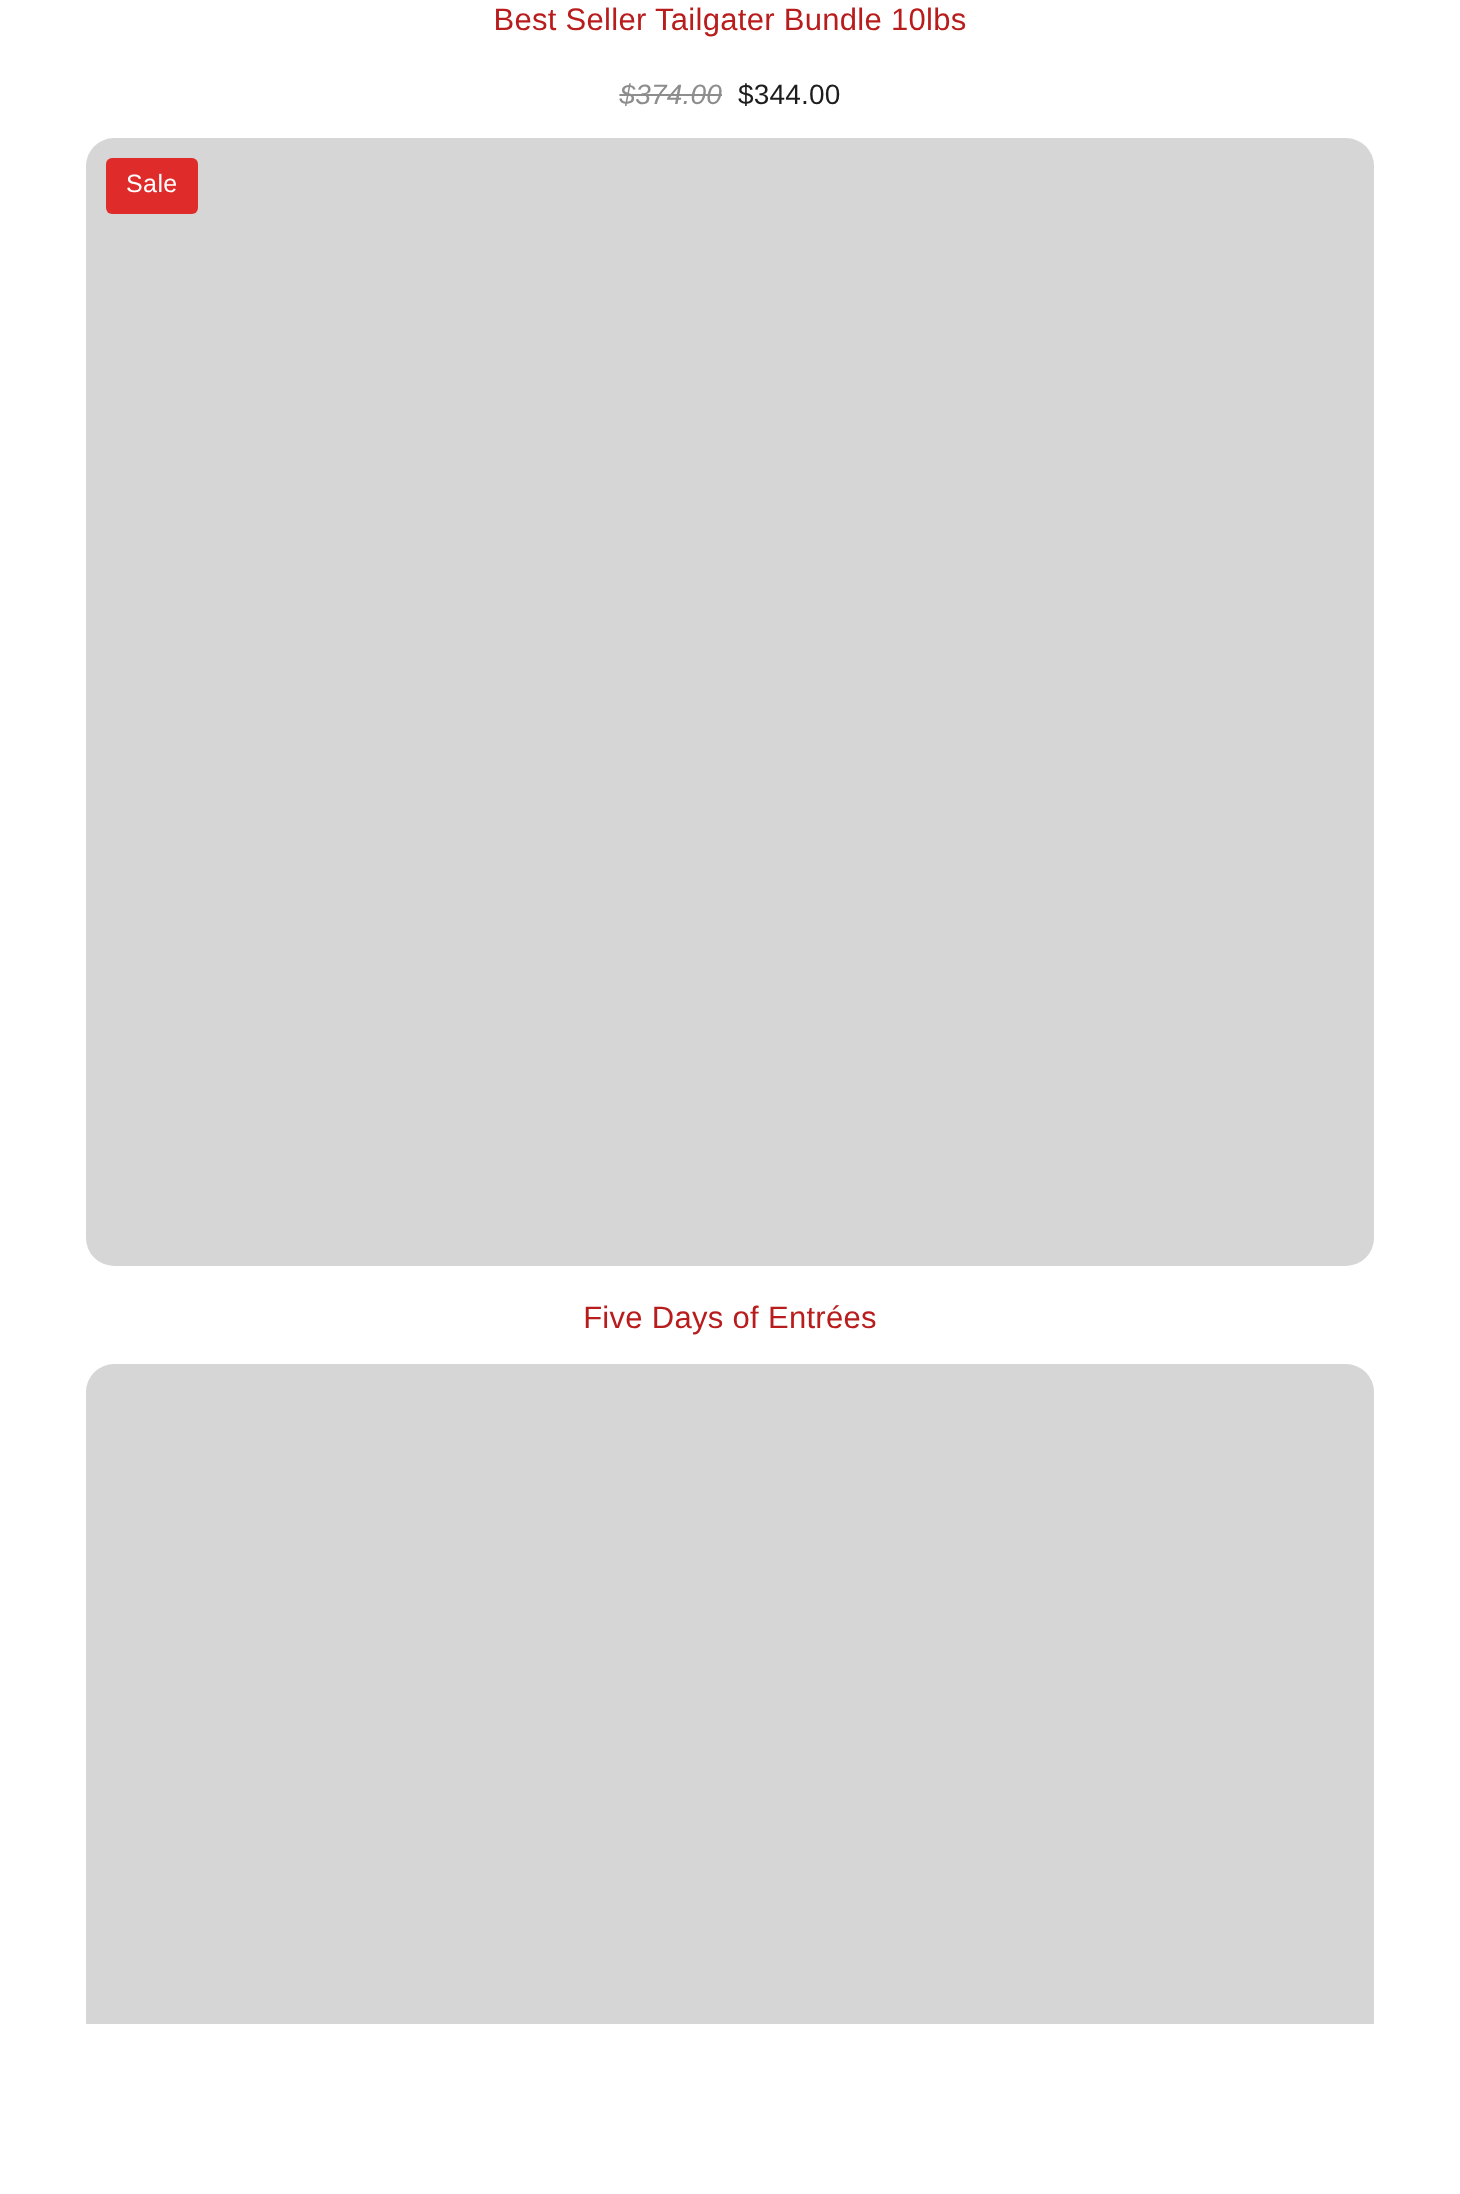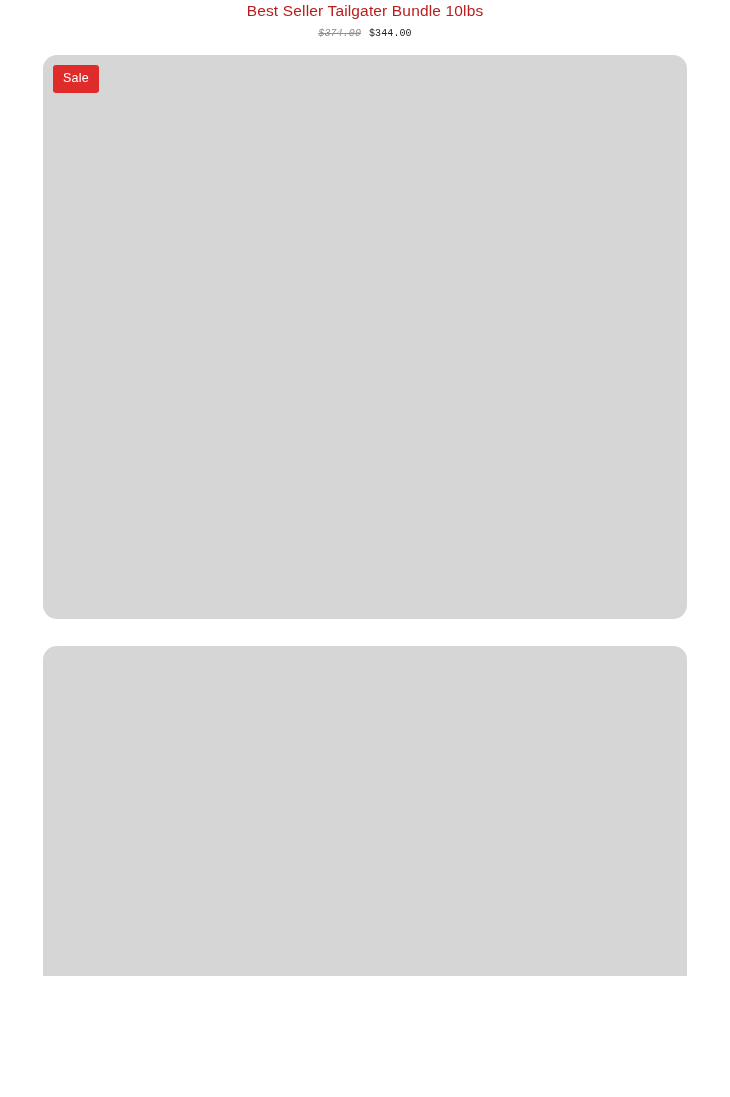--- a/index.html
+++ b/index.html
@@ -35,26 +35,25 @@
   .product-title {
     font-size: 15.5px;
     line-height: 22px;
     color: #b91c1c;
     letter-spacing: 0.15px;
     margin: 0;
     font-weight: 400;
   }
 
   .price-row {
-    margin-top: 1px;
-    font-size: 10px;
+    margin-top: 15px;
+    font-size: 14px;
     line-height: 21px;
     letter-spacing: 0.1px;
     white-space: nowrap;
-    font-family: Liberation Mono, monospace;
   }
 
   .price-compare {
     color: #8d8d8d;
     font-style: italic;
     text-decoration: line-through;
     text-decoration-color: #8d8d8d;
     margin-right: 8px;
   }
 
@@ -109,17 +108,18 @@
         <span class="price-compare">$374.00</span><span class="price-current">$344.00</span>
       </div>
     </div>
     <div class="media-wrap media-first">
       <span class="badge">Sale</span>
     </div>
   </div>
 
   <div class="product-item spacer-title">
     <div class="product-info">
+      <div class="product-title">Five Days of Entrées</div>
     </div>
     <div class="media-wrap media-second"></div>
   </div>
 
 </div>
 
 </body></html>

